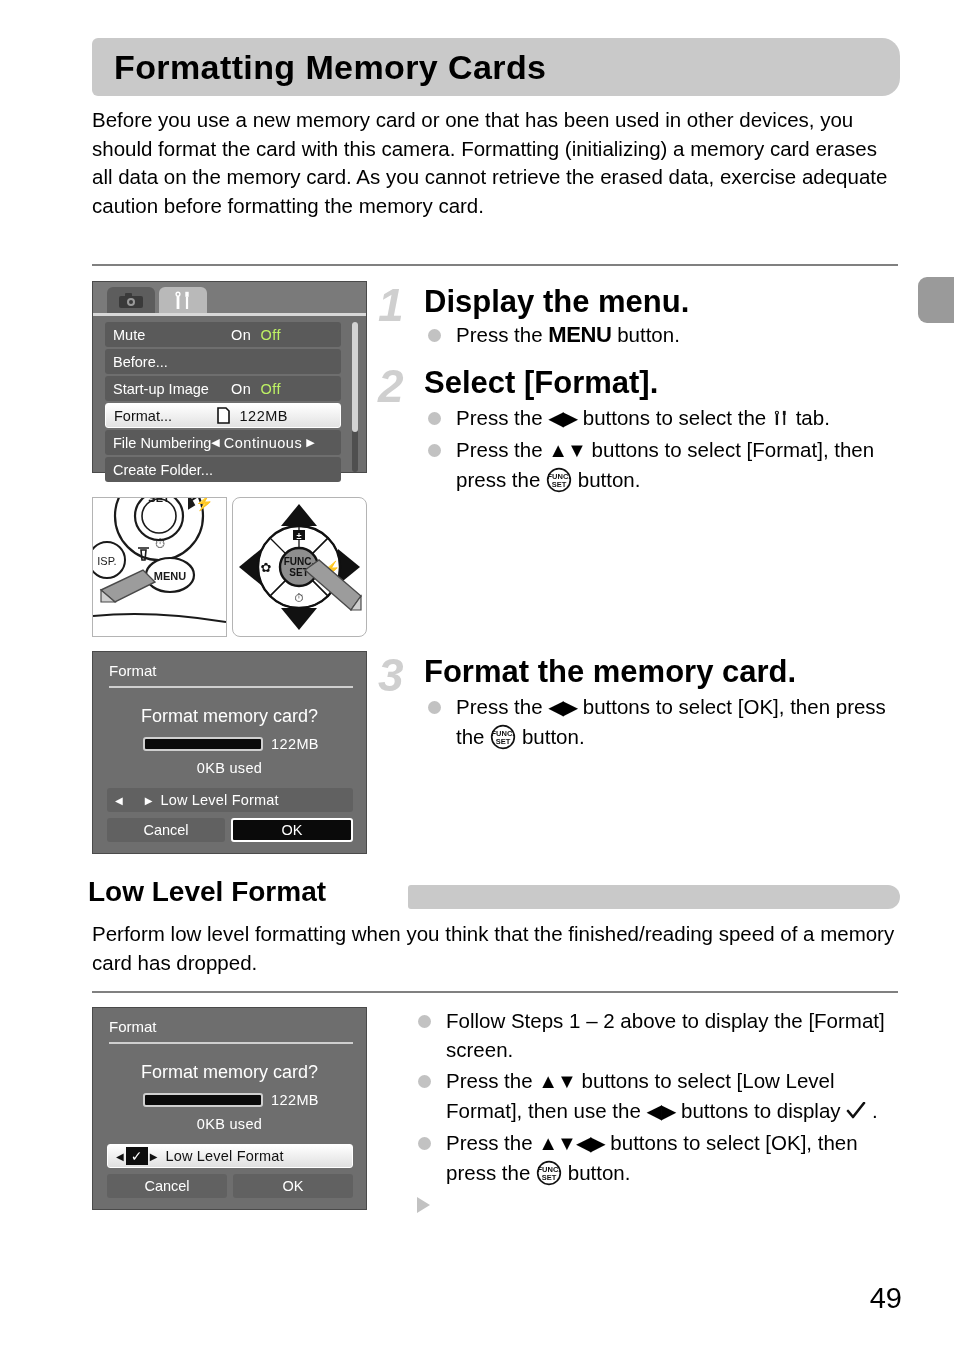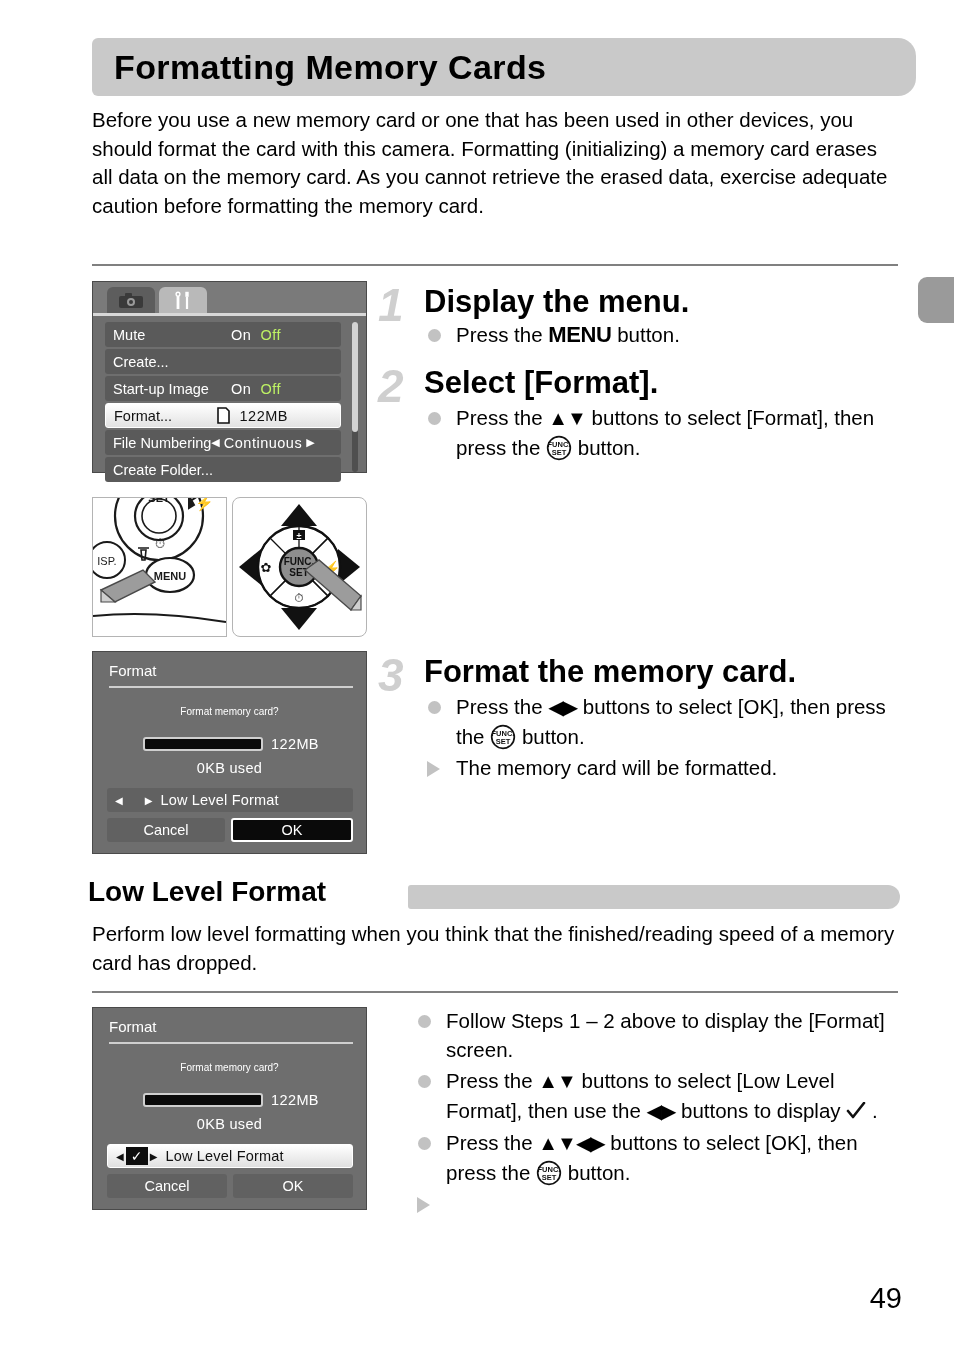--- a/index.html
+++ b/index.html
@@ -18,21 +18,20 @@
 
   
   .title-banner {
     position: absolute;
     left: 92px;
     top: 38px;
     width: 808px;
     height: 58px;
     background: #c9c9c9;
     border-radius: 6px 18px 18px 6px;
-    padding-left: 16px;
   }
   .title-banner .title-text {
     position: absolute;
     left: 22px;
     top: 50%;
     transform: translateY(-50%);
     font-size: 34px;
     font-weight: bold;
     letter-spacing: 0.4px;
     white-space: nowrap;
@@ -190,21 +189,21 @@
     width: 244px;
     height: 2px;
     background: #cfcfcf;
   }
   .fmt-q {
     position: absolute;
     left: 0;
     top: 54px;
     width: 100%;
     text-align: center;
-    font-size: 10px;
+    font-size: 18px;
   }
   .fmt-barwrap {
     position: absolute;
     left: 50px;
     top: 84px;
     width: 180px;
     display: flex;
     align-items: center;
     gap: 8px;
   }
@@ -462,21 +461,21 @@
   </div>
   <div class="menu-divider"></div>
 
   <div class="mrow" style="top:40px">
     <span class="label">Mute</span>
     <span class="spacer"></span>
     <span class="val" style="margin-right:52px"><span>On</span>&nbsp;&nbsp;<span class="dim">Off</span></span>
   </div>
 
   <div class="mrow" style="top:67px">
-    <span class="label">Create...</span>
+    <span class="label">Before...</span>
   </div>
 
   <div class="mrow" style="top:94px">
     <span class="label">Start-up Image</span>
     <span class="spacer"></span>
     <span class="val" style="margin-right:52px"><span>On</span>&nbsp;&nbsp;<span class="dim">Off</span></span>
   </div>
 
   <div class="mrow selected" style="top:121px">
     <span class="label">Format...</span>
@@ -559,44 +558,49 @@
     </div>
   </div>
 </div>
 
 <div class="step" style="top:363px">
   <div class="step-num">2</div>
   <div class="step-head">Select [Format].</div>
   <div class="step-body" style="top:40px">
     <div class="bullet-line">
       <span class="dot"></span>
+      <span>Press the </span><span class="karrow">◀▶</span><span> buttons to select the </span><span class="ksettings"><svg width="18" height="18" viewBox="0 0 22 19">
+            <path d="M6 0.5 a2.6 2.6 0 1 0 0 5.2 a2.6 2.6 0 1 0 0 -5.2 z M6 2 a1.2 1.2 0 1 1 0 2.4 a1.2 1.2 0 1 1 0 -2.4 z" fill="#111"></path>
+            <rect x="4.6" y="5" width="2.8" height="13" fill="#111"></rect>
+            <rect x="13.3" y="0.8" width="3.4" height="5" fill="#111"></rect>
+            <rect x="13.9" y="5.6" width="2.2" height="12.4" fill="#111"></rect>
+          </svg></span><span> tab.</span>
+    </div>
+    <div class="bullet-line">
+      <span class="dot"></span>
       <span>Press the </span><span class="karrow">▲▼</span><span> buttons to select [Format], then press the </span><span class="kfunc"><svg width="26" height="26" viewBox="0 0 26 26">
             <circle cx="13" cy="13" r="11.3" fill="none" stroke="#111" stroke-width="1.7"></circle>
             <text x="13" y="12" font-family="Liberation Sans, sans-serif" font-size="7.5" font-weight="bold" text-anchor="middle" fill="#111">FUNC.</text>
             <text x="13" y="20" font-family="Liberation Sans, sans-serif" font-size="7.5" font-weight="bold" text-anchor="middle" fill="#111">SET</text>
           </svg></span><span> button.</span>
     </div>
   </div>
 </div>
 
 <div class="step" style="top:652px">
   <div class="step-num">3</div>
   <div class="step-head">Format the memory card.</div>
   <div class="step-body" style="top:40px">
     <div class="bullet-line">
       <span class="dot"></span>
       <span>Press the </span><span class="karrow">◀▶</span><span> buttons to select [OK], then press the </span><span class="kfunc"><svg width="26" height="26" viewBox="0 0 26 26">
             <circle cx="13" cy="13" r="11.3" fill="none" stroke="#111" stroke-width="1.7"></circle>
             <text x="13" y="12" font-family="Liberation Sans, sans-serif" font-size="7.5" font-weight="bold" text-anchor="middle" fill="#111">FUNC.</text>
             <text x="13" y="20" font-family="Liberation Sans, sans-serif" font-size="7.5" font-weight="bold" text-anchor="middle" fill="#111">SET</text>
           </svg></span><span> button.</span>
-    </div>
-    <div class="bullet-line">
-      <span class="tri"></span>
-      <span>The memory card will be formatted.</span>
     </div>
   </div>
 </div>
 
 <div class="lcd lcd-fmt1">
   <div class="fmt-title">Format</div>
   <div class="fmt-rule"></div>
   <div class="fmt-q">Format memory card?</div>
   <div class="fmt-barwrap">
     <div class="fmt-bar"></div>

